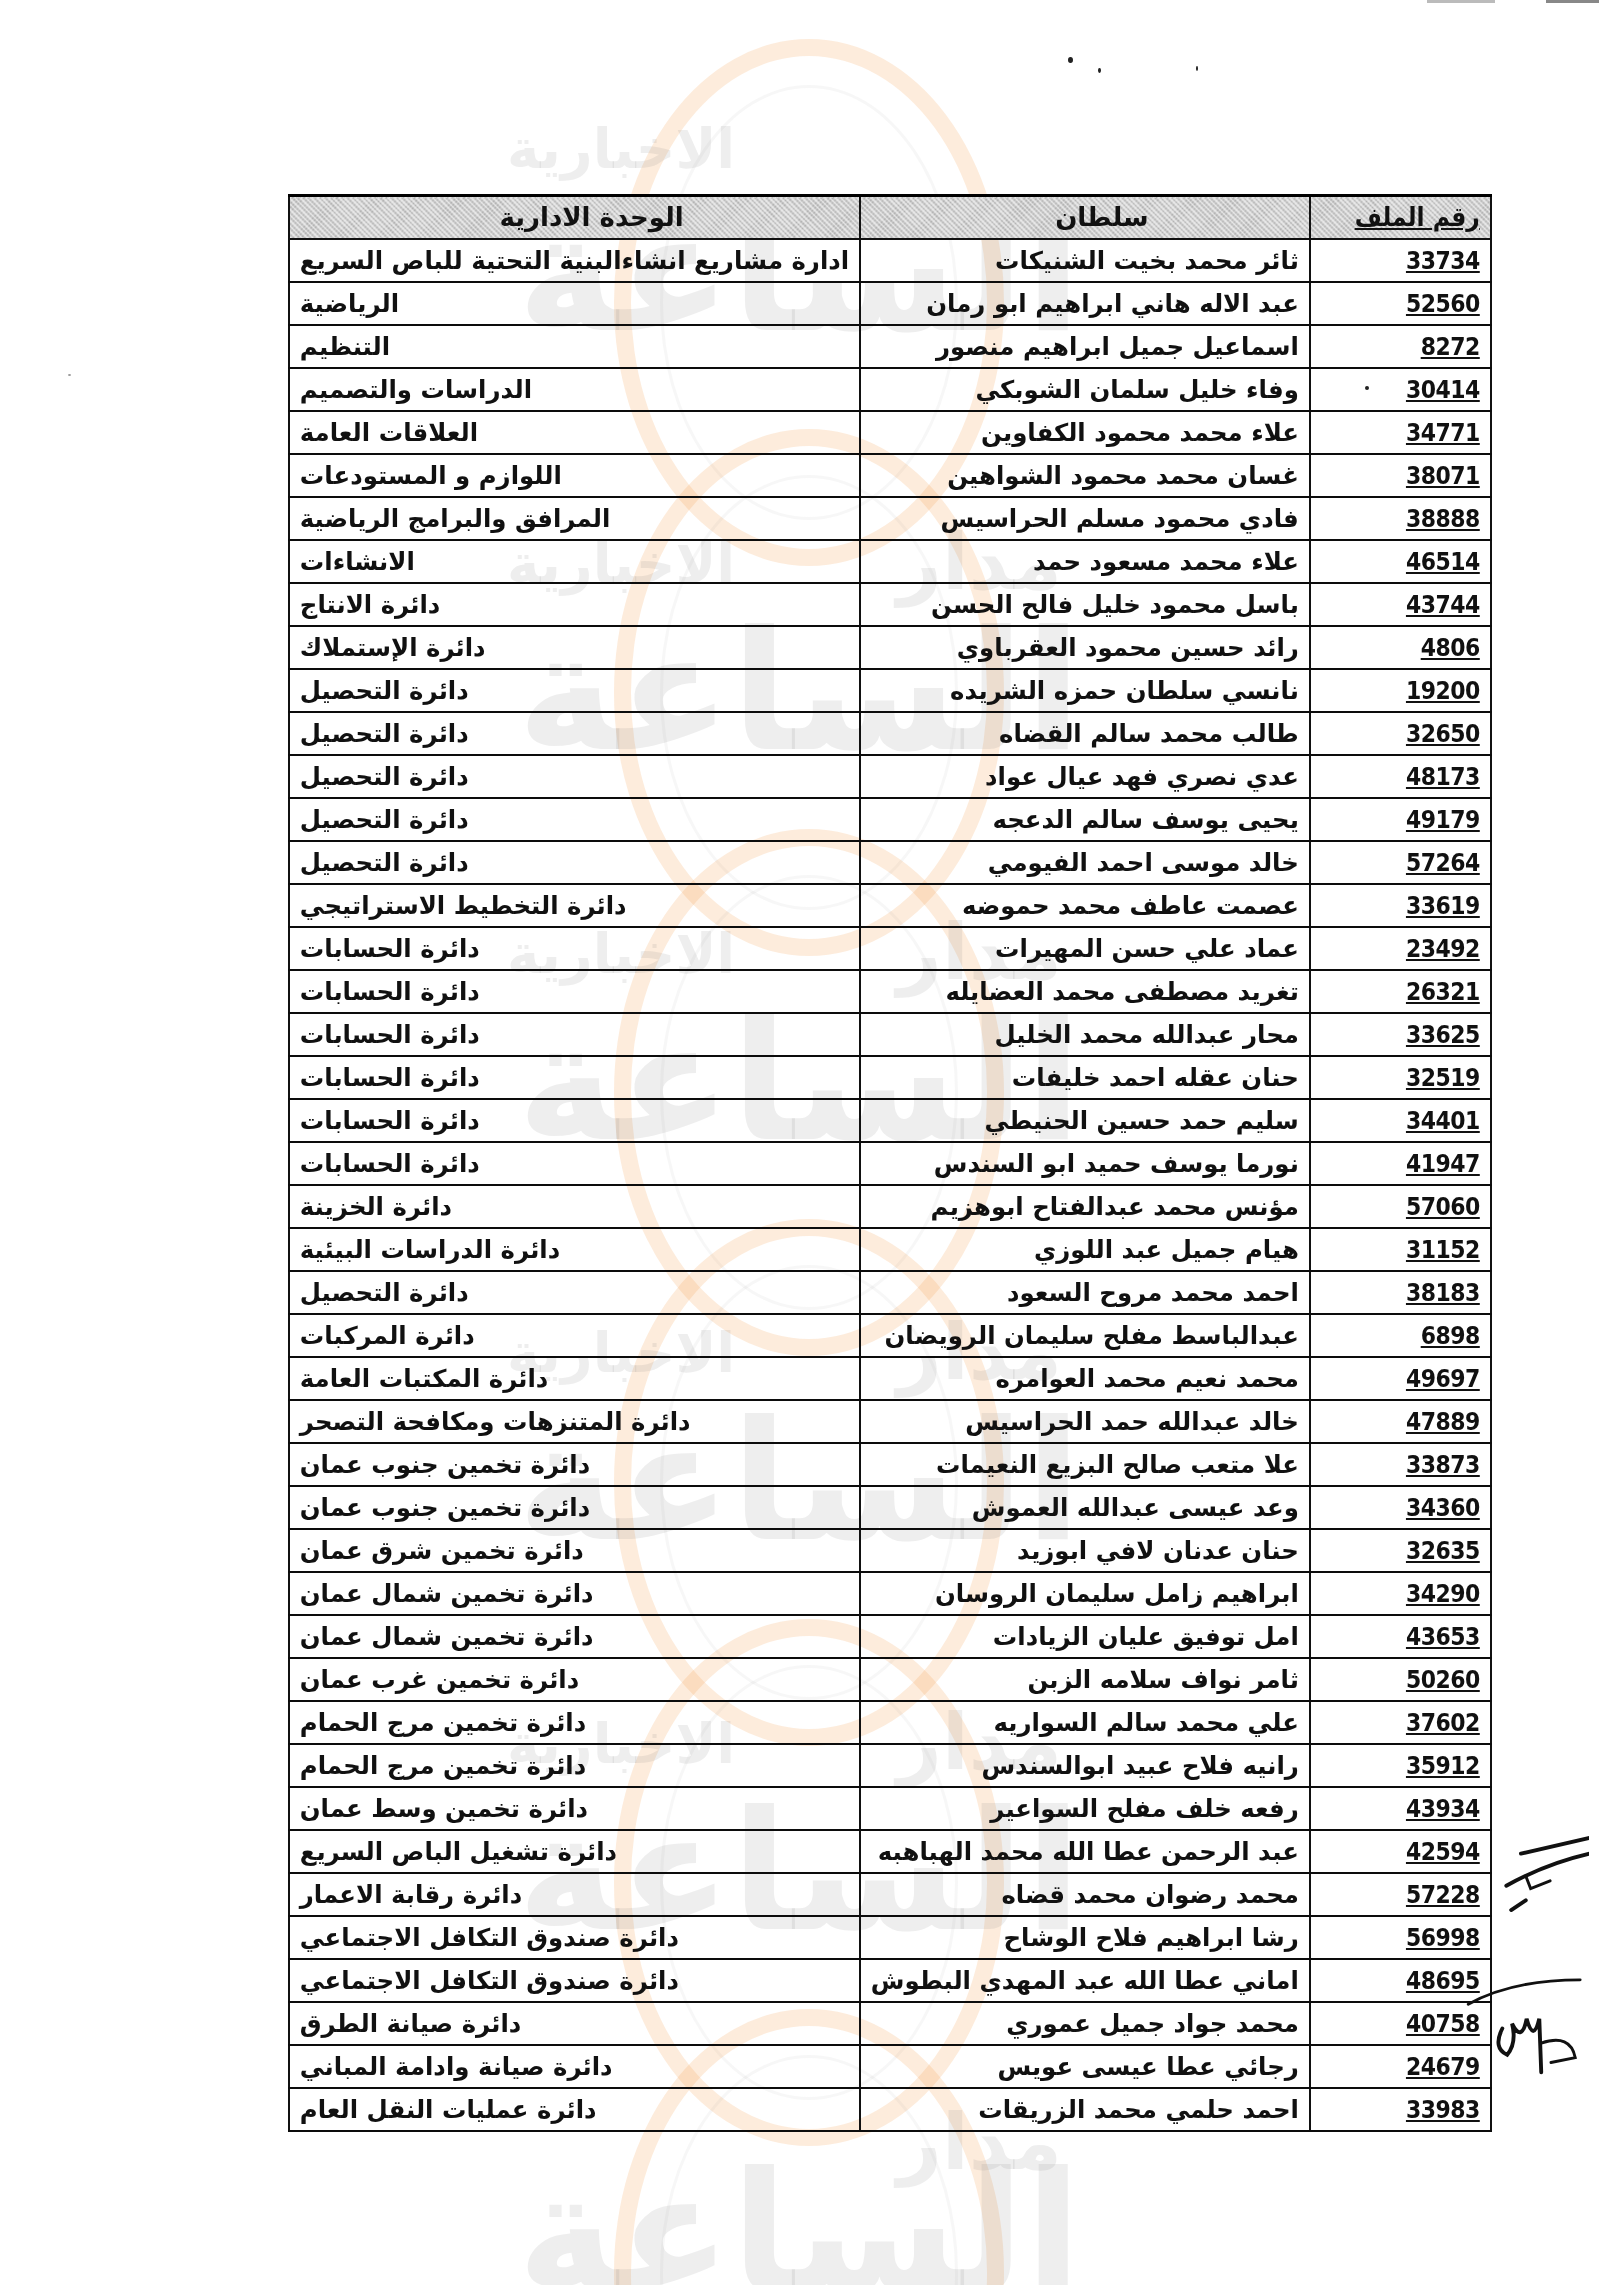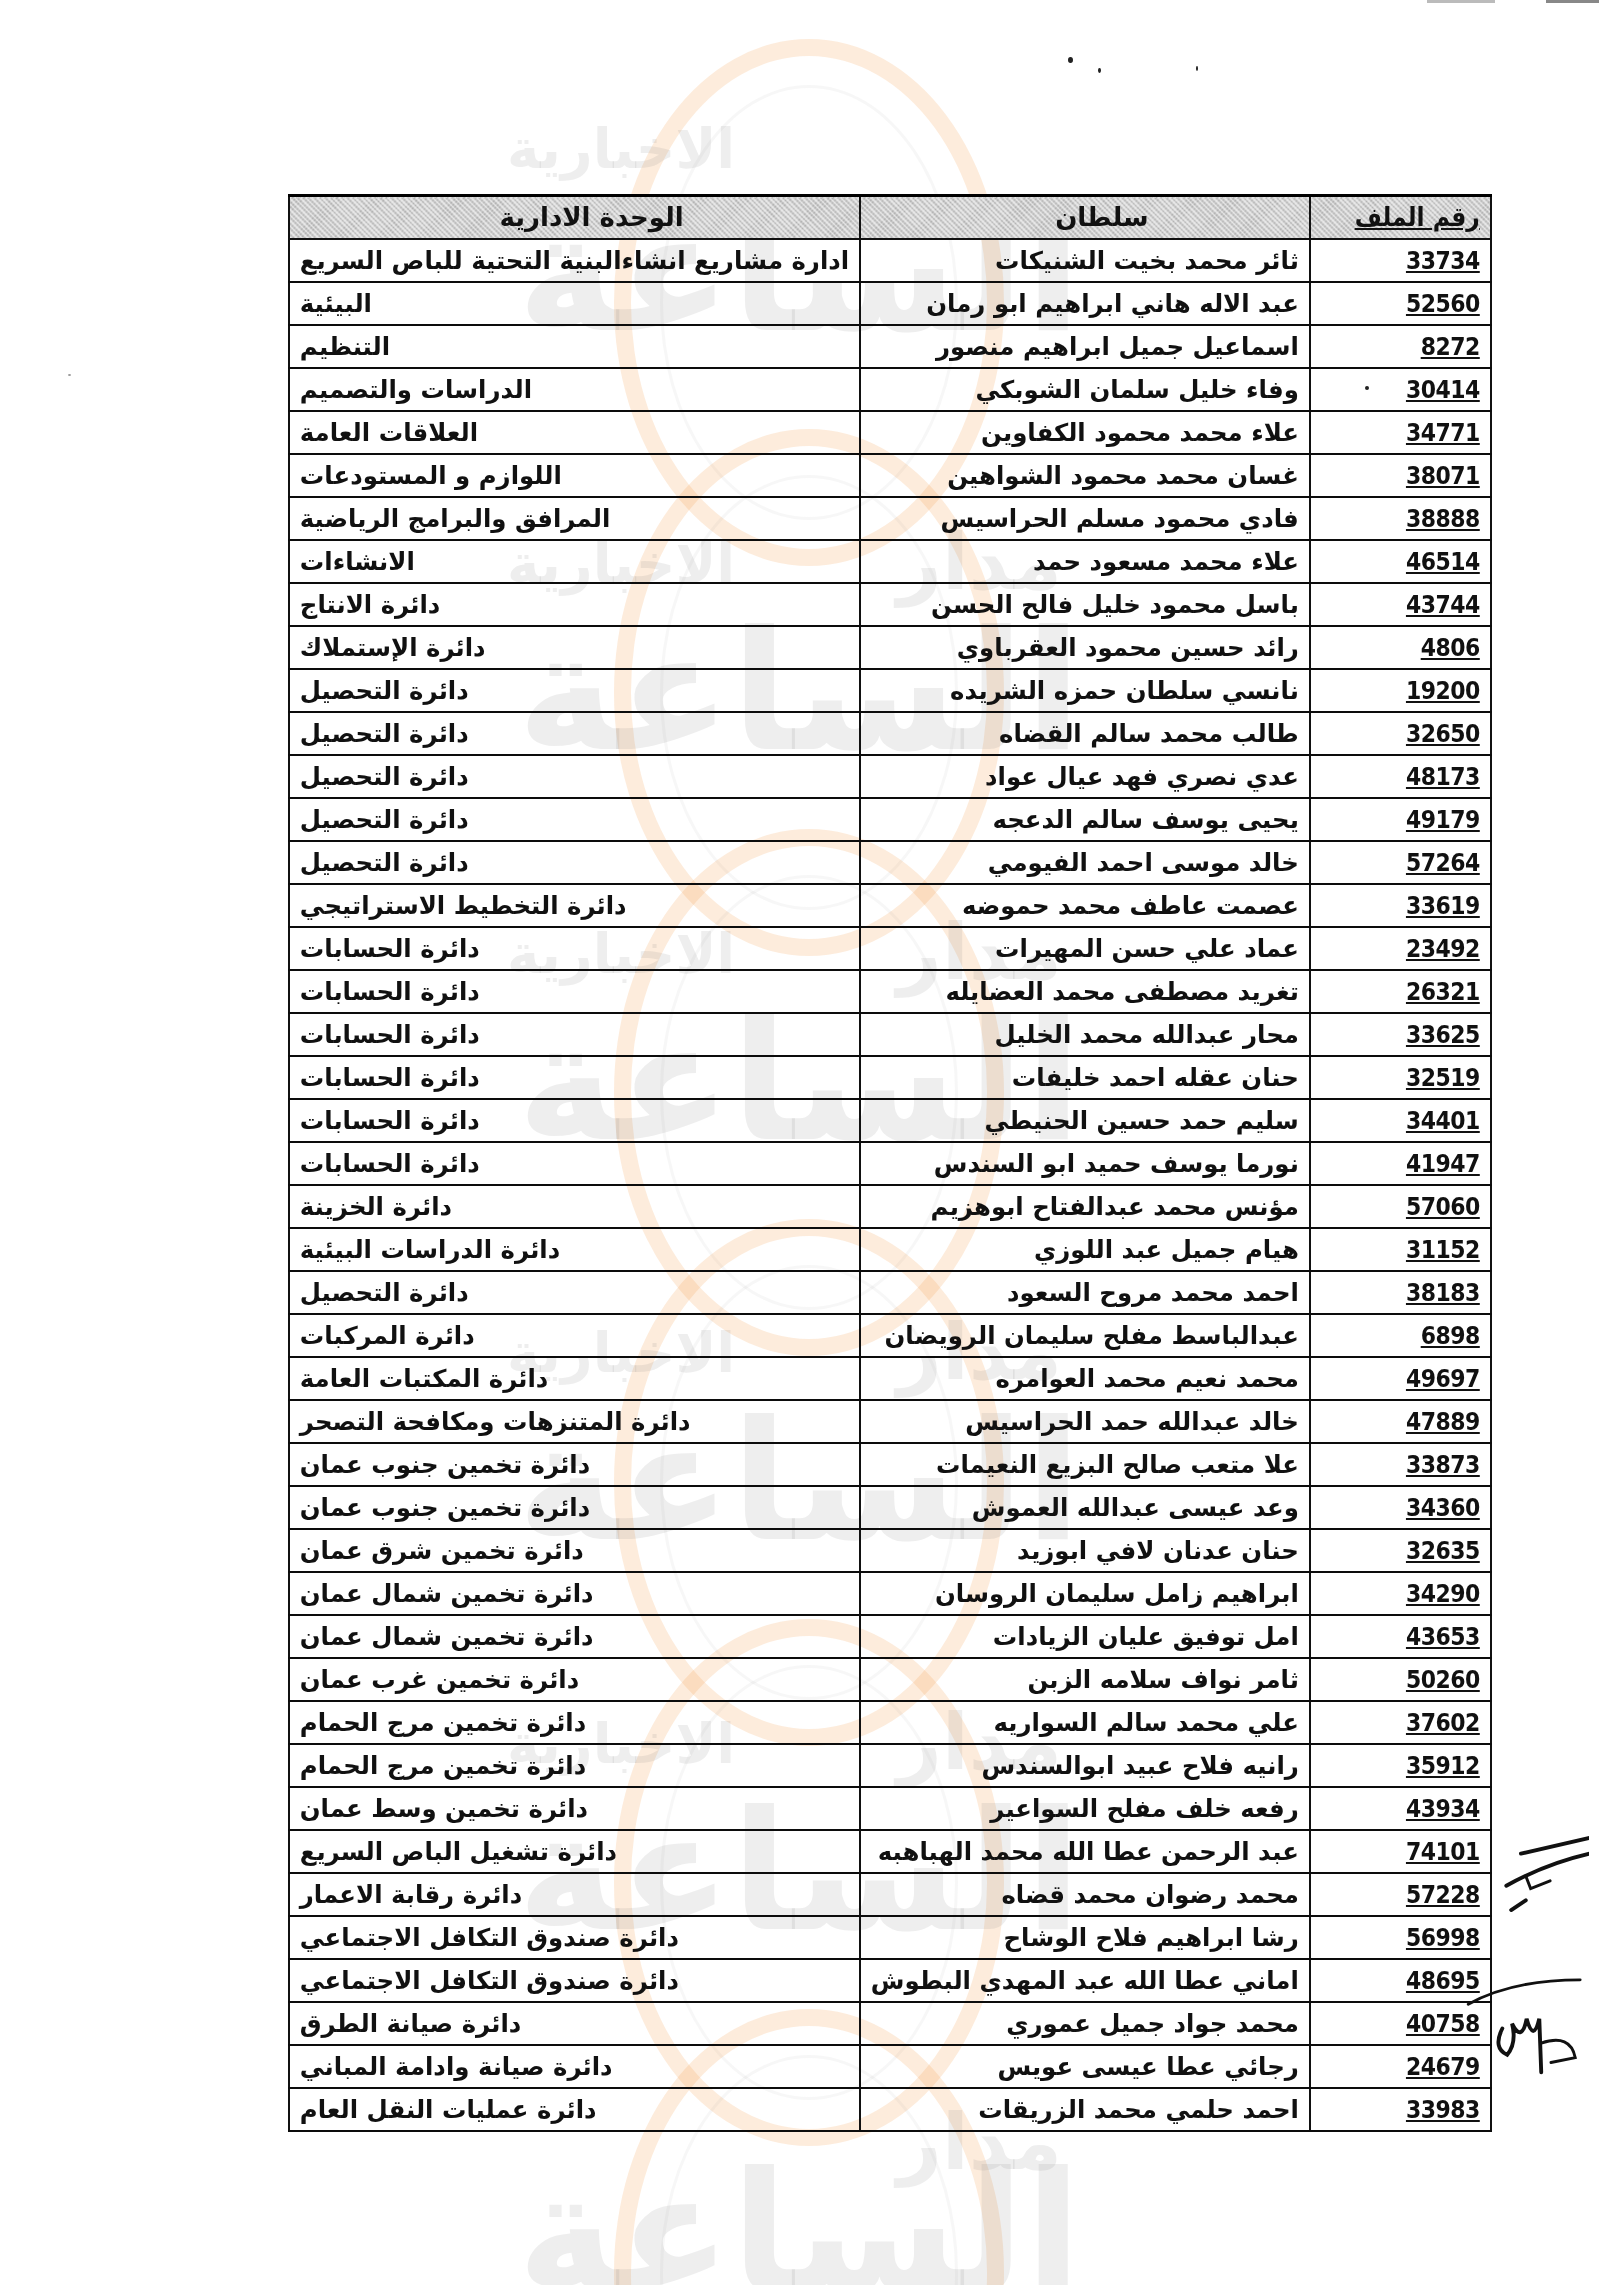--- a/index.html
+++ b/index.html
@@ -117,21 +117,21 @@
     </thead>
     <tbody>
       <tr>
           <td class="col-num">33734</td>
           <td class="col-name">ثائر محمد بخيت الشنيكات</td>
           <td class="col-unit">ادارة مشاريع انشاءالبنية التحتية للباص السريع</td>
         </tr>
       <tr>
           <td class="col-num">52560</td>
           <td class="col-name">عبد الاله هاني ابراهيم ابو رمان</td>
-          <td class="col-unit">البيئية</td>
+          <td class="col-unit">الرياضية</td>
         </tr>
       <tr>
           <td class="col-num">8272</td>
           <td class="col-name">اسماعيل جميل ابراهيم منصور</td>
           <td class="col-unit">التنظيم</td>
         </tr>
       <tr>
           <td class="col-num">30414</td>
           <td class="col-name">وفاء خليل سلمان الشوبكي</td>
           <td class="col-unit">الدراسات والتصميم</td>
@@ -295,21 +295,21 @@
           <td class="col-num">35912</td>
           <td class="col-name">رانيه فلاح عبيد ابوالسندس</td>
           <td class="col-unit">دائرة تخمين مرج الحمام</td>
         </tr>
       <tr>
           <td class="col-num">43934</td>
           <td class="col-name">رفعه خلف مفلح السواعير</td>
           <td class="col-unit">دائرة تخمين وسط عمان</td>
         </tr>
       <tr>
-          <td class="col-num">74101</td>
+          <td class="col-num">42594</td>
           <td class="col-name">عبد الرحمن عطا الله محمد الهباهبه</td>
           <td class="col-unit">دائرة تشغيل الباص السريع</td>
         </tr>
       <tr>
           <td class="col-num">57228</td>
           <td class="col-name">محمد رضوان محمد قضاه</td>
           <td class="col-unit">دائرة رقابة الاعمار</td>
         </tr>
       <tr>
           <td class="col-num">56998</td>

